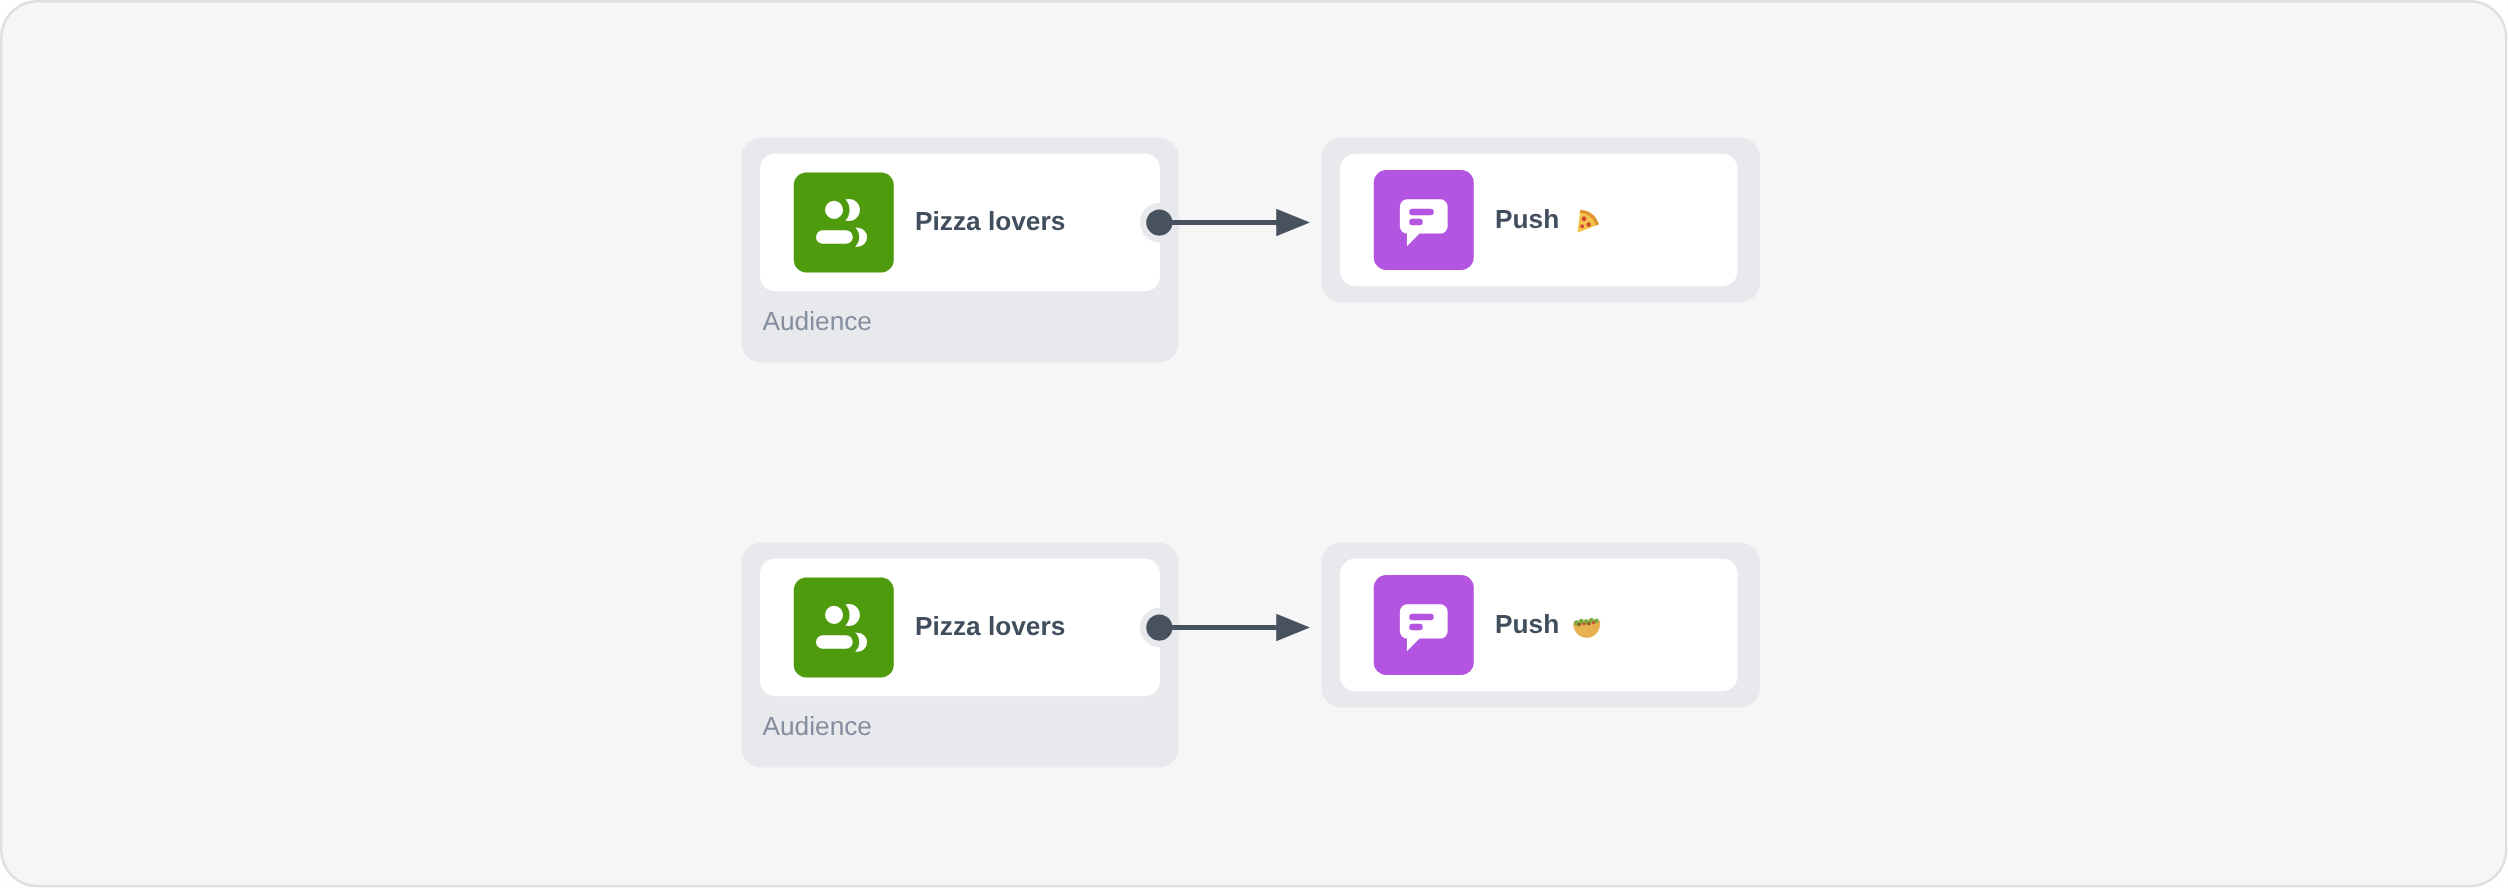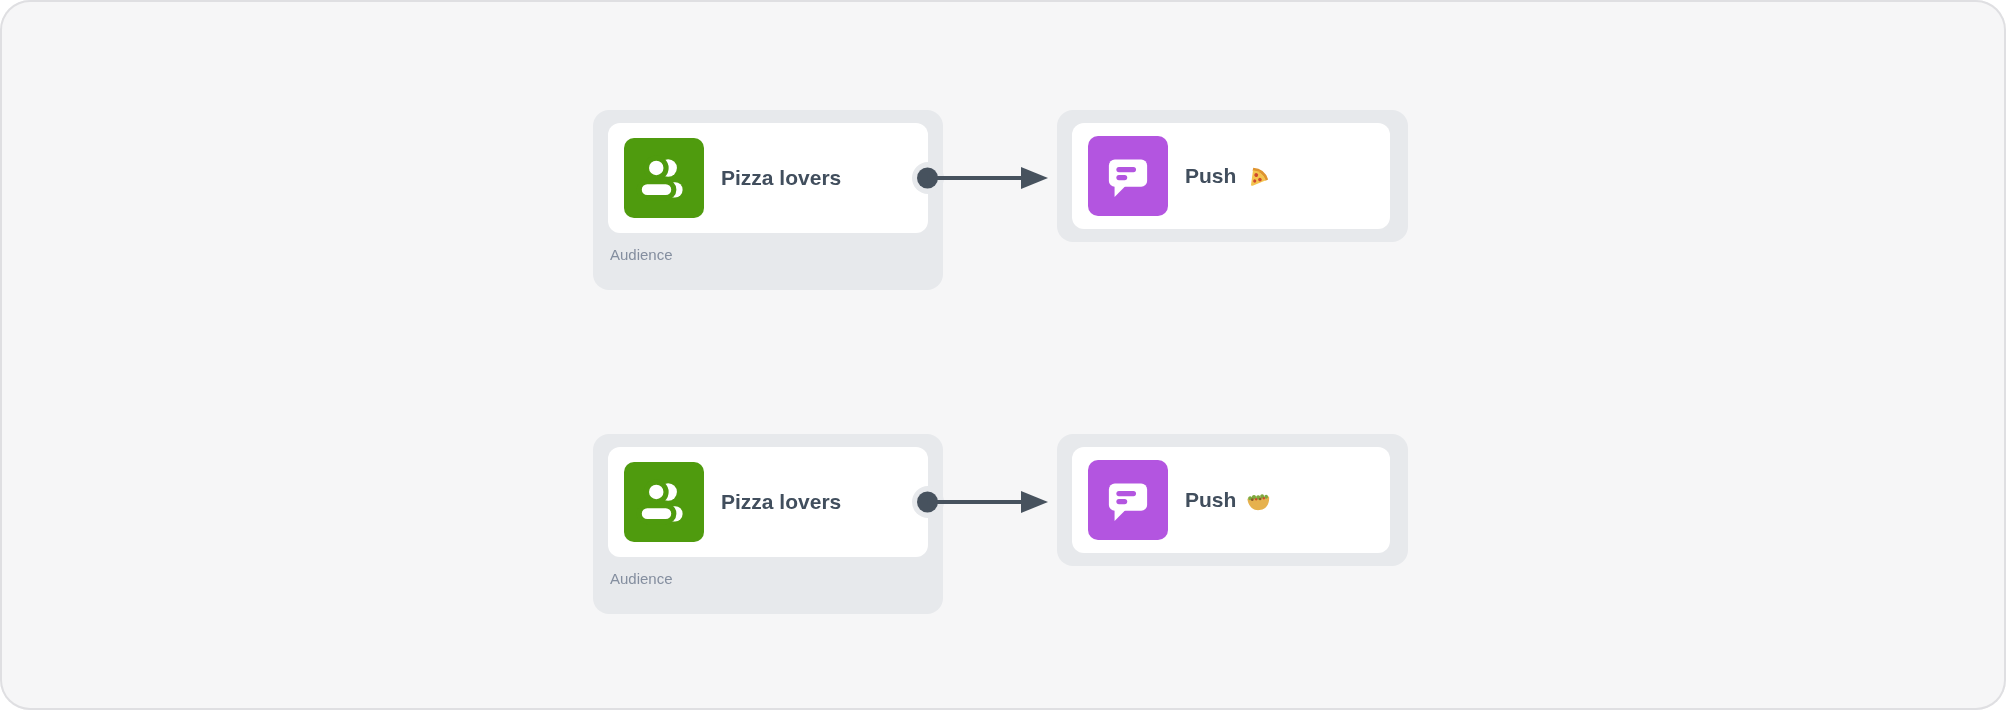--- a/index.html
+++ b/index.html
@@ -6,29 +6,29 @@
   .stage{position:relative;width:2006px;height:710px;background:#f6f6f7;border-radius:30px;
          box-shadow:inset 0 0 0 2px #dfdfe2;overflow:hidden;}
   .flow-row{position:absolute;left:0;width:2006px;height:200px;}
   .flow-row.row-0{top:110px;}
   .flow-row.row-1{top:434px;}
 
   
   .audience-node{position:absolute;left:593px;top:0;width:350px;height:180px;
                  background:#e7e9ec;border-radius:16px;}
   .node-card{position:absolute;left:15px;top:13px;width:320px;height:110px;background:#ffffff;
-             border-radius:12px;display:flex;align-items:center;padding-left:16px;box-sizing:border-box;z-index:2;}
+             border-radius:12px;display:flex;align-items:center;padding-left:27px;box-sizing:border-box;z-index:2;}
   .icon-tile{width:80px;height:80px;border-radius:10px;flex:0 0 auto;display:flex;
              align-items:center;justify-content:center;}
   .tile-green{background:#4f9b0e;}
   .tile-purple{background:#b355e0;}
   .icon-tile svg{width:62px;height:62px;display:block;}
   .node-title{margin-left:17px;font-size:21px;font-weight:600;color:#414e5d;white-space:nowrap;
               display:flex;align-items:center;}
-  .type-label{position:absolute;left:17px;top:136px;font-size:15px;font-weight:400;color:#848e9f;z-index:1;}
+  .type-label{position:absolute;left:17px;top:136px;font-size:21px;font-weight:400;color:#848e9f;z-index:1;}
 
   
   .notch{position:absolute;left:912px;top:52px;width:32px;height:32px;border-radius:50%;
          background:#e7e9ec;z-index:3;}
   .edge{position:absolute;left:915px;top:52px;width:137px;height:32px;z-index:4;}
 
   
   .action-node{position:absolute;left:1057px;top:0;width:351px;height:132px;
                background:#e7e9ec;border-radius:16px;}
   .action-node .node-card{width:318px;height:106px;}

